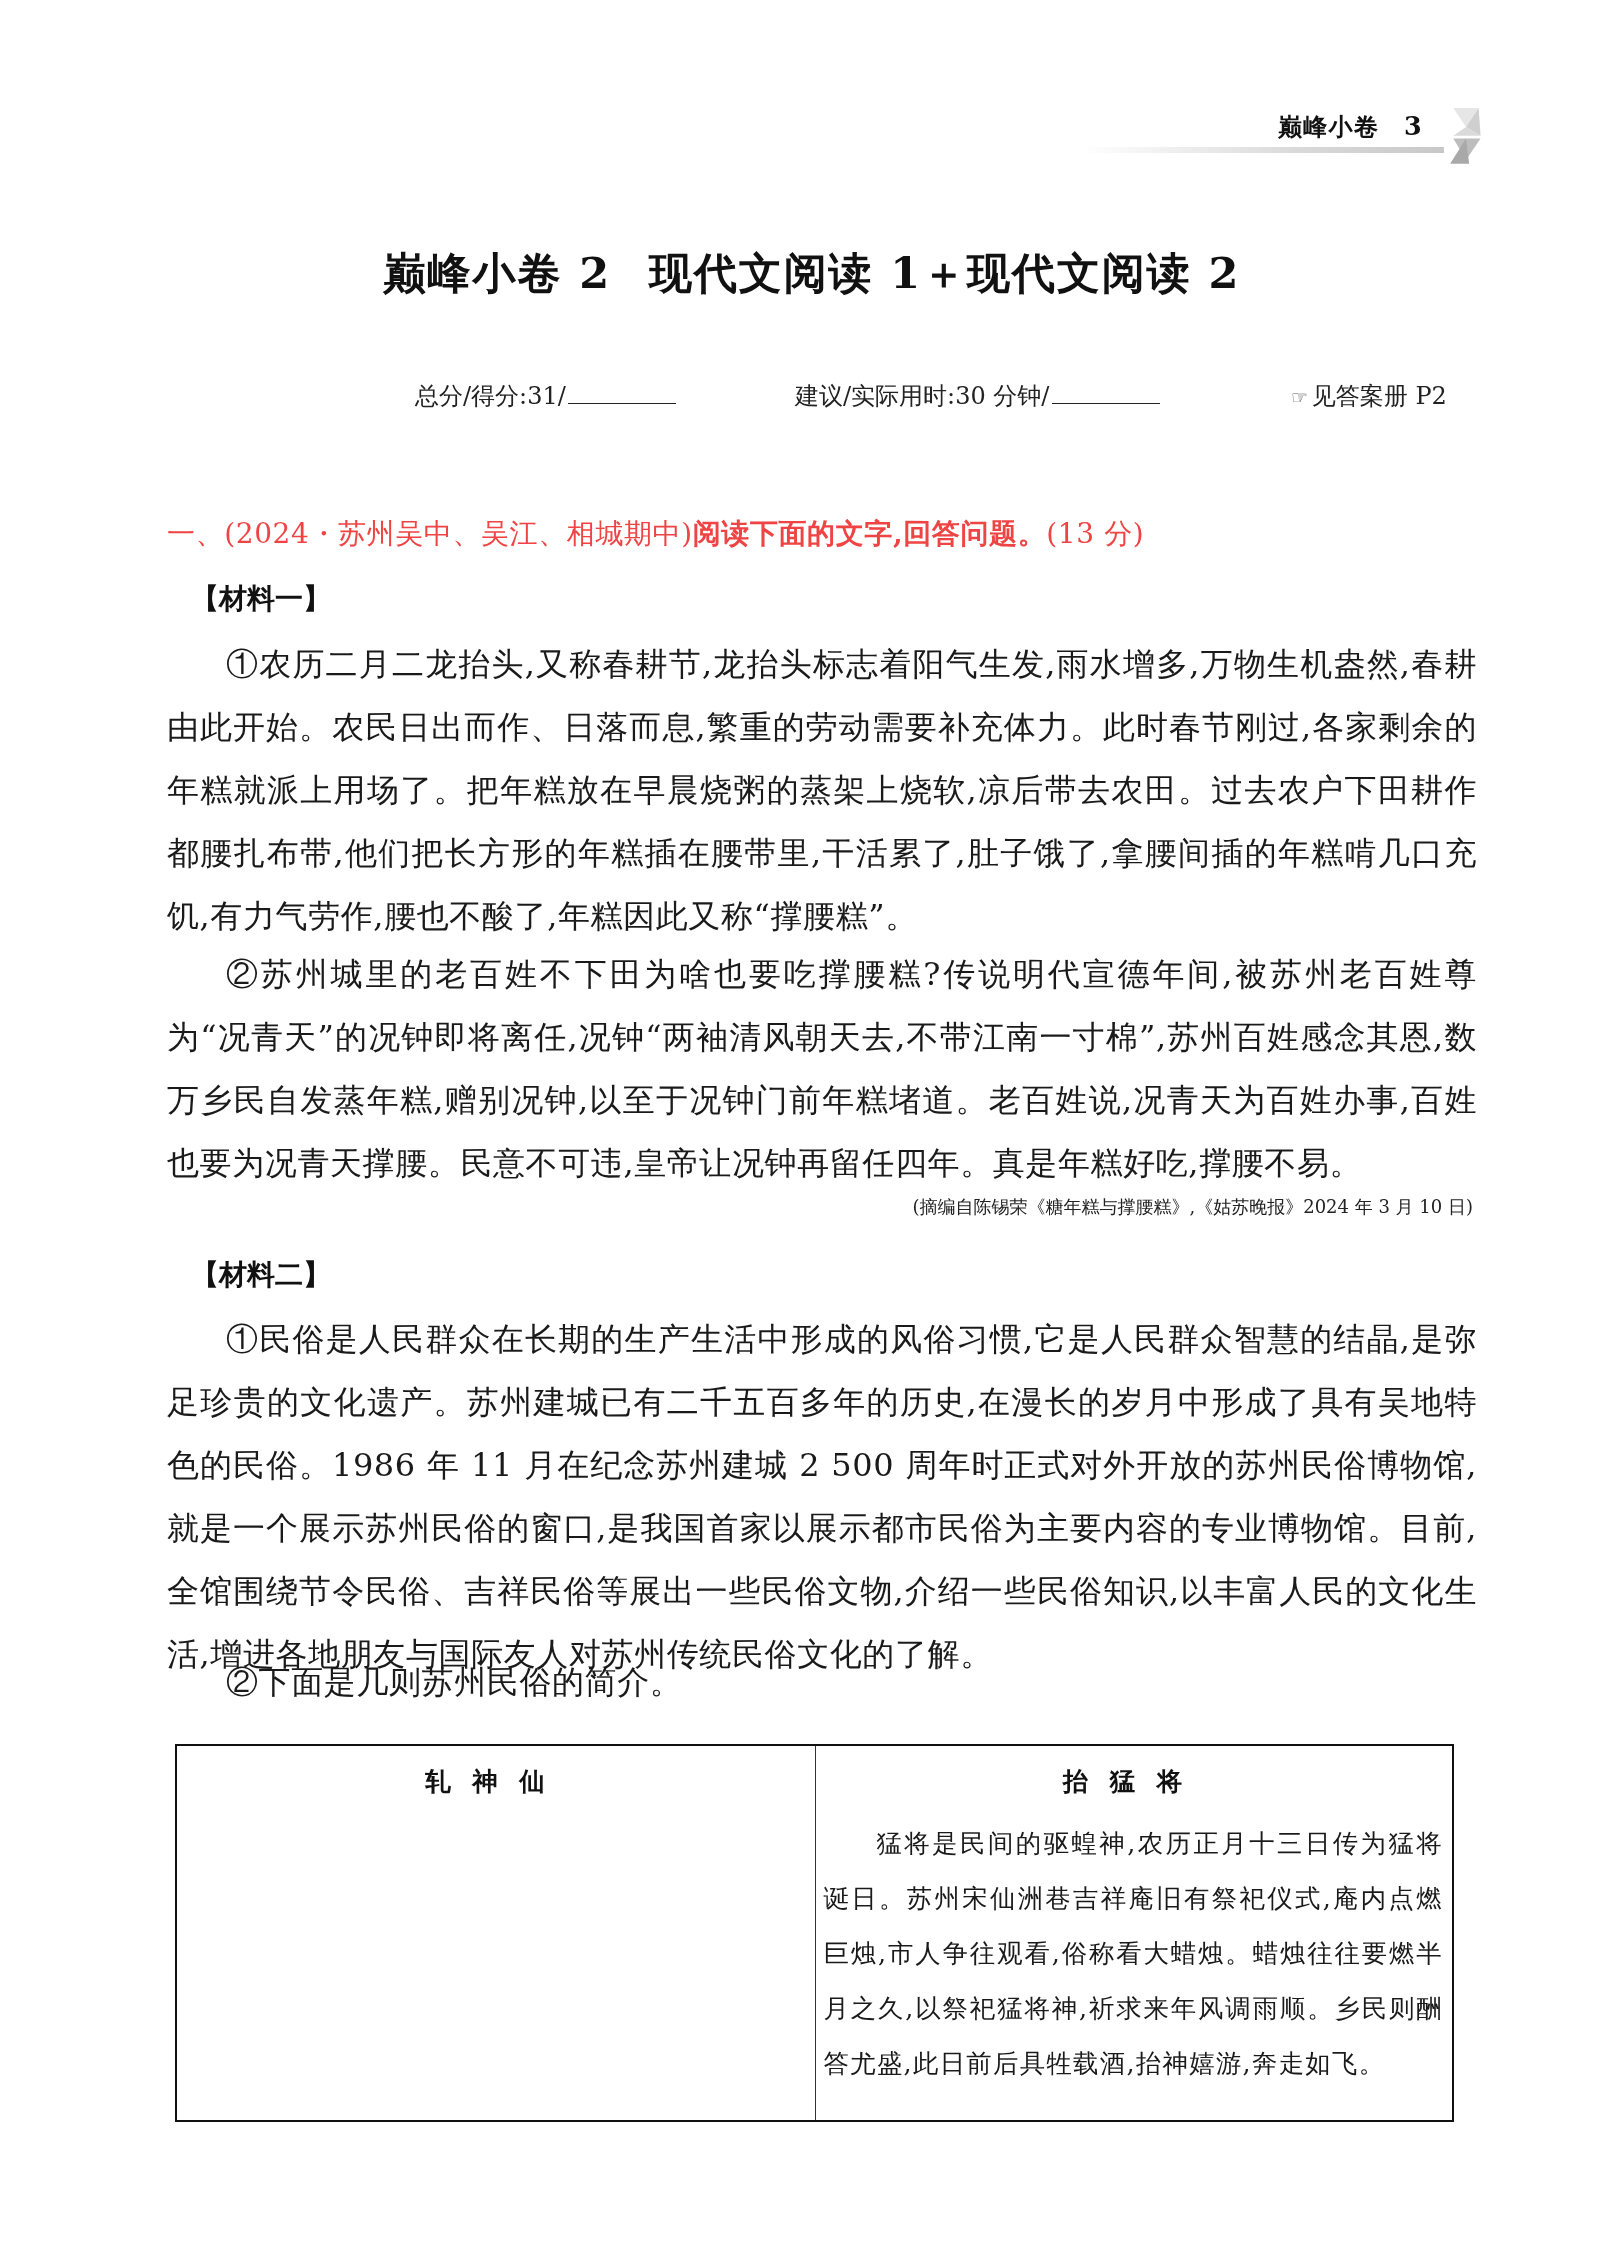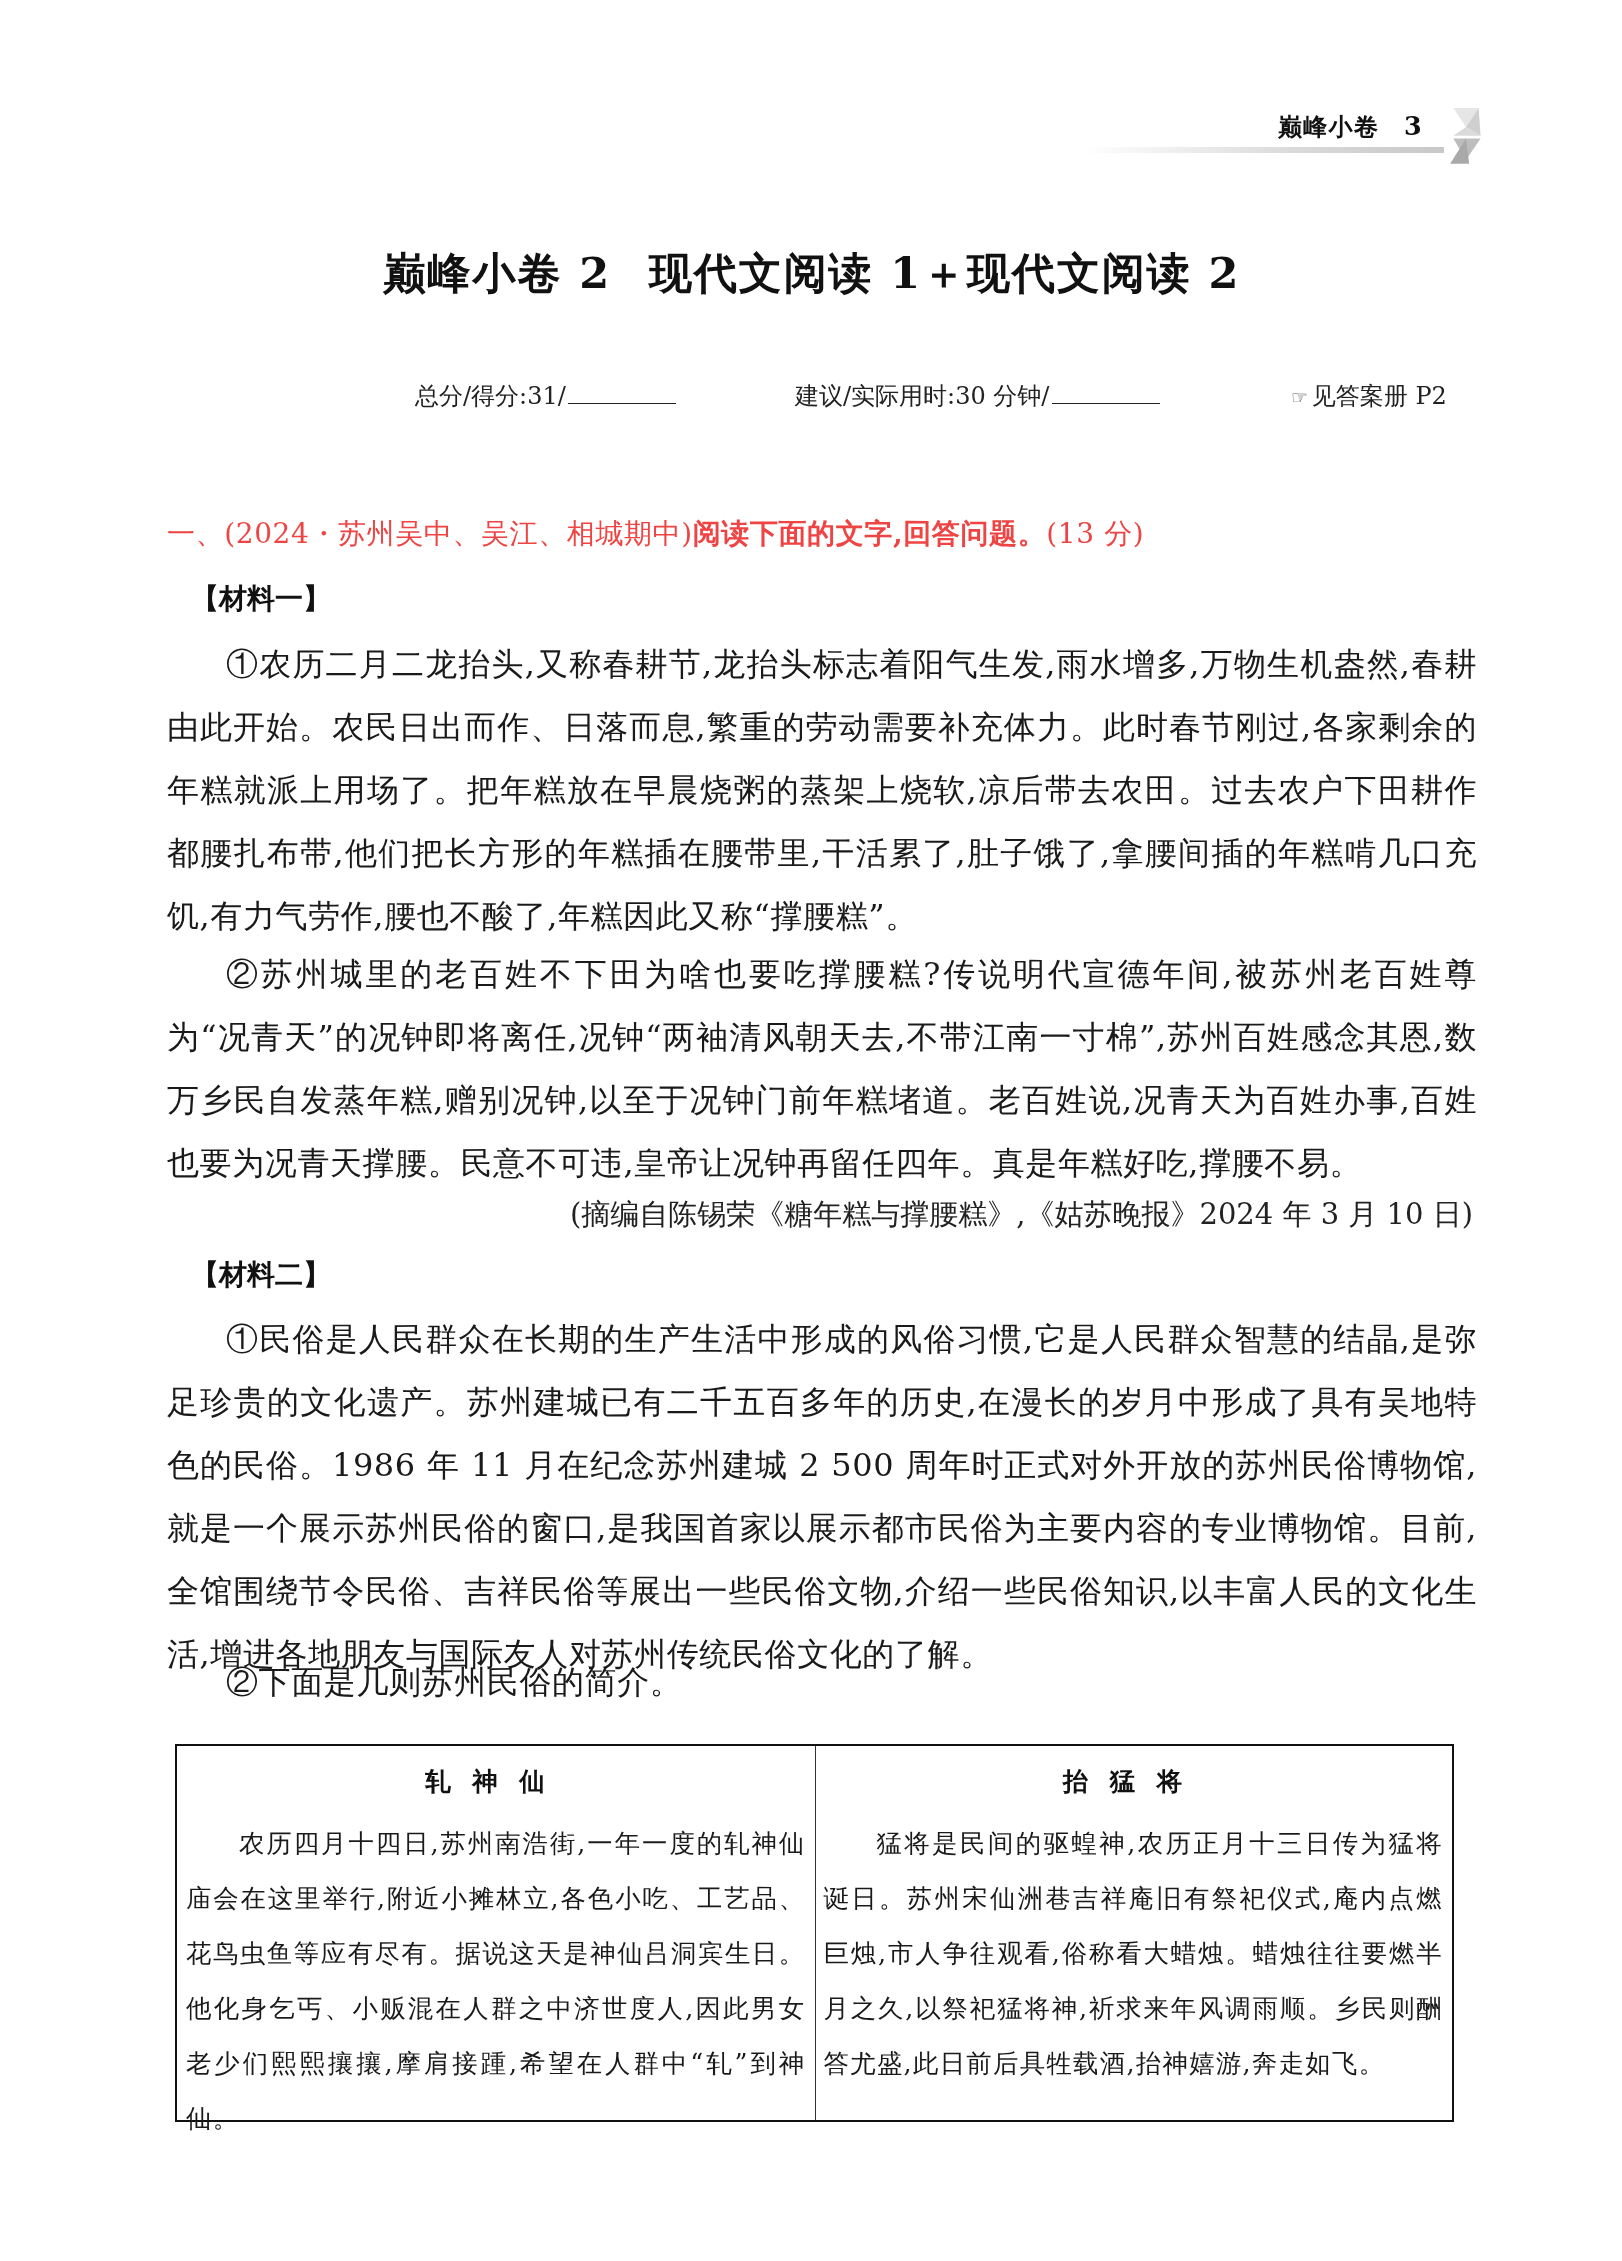--- a/index.html
+++ b/index.html
@@ -140,21 +140,21 @@
       text-align: justify;
       color: #1a1a1a;
       letter-spacing: 0.6px;
     }
 
     .source-line {
       position: absolute;
       right: 150px;
       top: 1195px;
       font-family: "DejaVu Serif", "Liberation Serif", serif;
-      font-size: 29px;
+      font-size: 18px;
       color: #222;
       white-space: nowrap;
     }
 
     
     .folk-table {
       position: absolute;
       left: 175px;
       top: 1744px;
       width: 1279px;
@@ -233,20 +233,19 @@
 <div class="para" style="top:943px;">②苏州城里的老百姓不下田为啥也要吃撑腰糕?传说明代宣德年间,被苏州老百姓尊为“况青天”的况钟即将离任,况钟“两袖清风朝天去,不带江南一寸棉”,苏州百姓感念其恩,数万乡民自发蒸年糕,赠别况钟,以至于况钟门前年糕堵道。老百姓说,况青天为百姓办事,百姓也要为况青天撑腰。民意不可违,皇帝让况钟再留任四年。真是年糕好吃,撑腰不易。</div>
 <div class="source-line">(摘编自陈锡荣《糖年糕与撑腰糕》,《姑苏晚报》2024 年 3 月 10 日)</div>
 
 <div class="section-heading" style="top:1256px;">【材料二】</div>
 <div class="para" style="top:1308px;">①民俗是人民群众在长期的生产生活中形成的风俗习惯,它是人民群众智慧的结晶,是弥足珍贵的文化遗产。苏州建城已有二千五百多年的历史,在漫长的岁月中形成了具有吴地特色的民俗。1986 年 11 月在纪念苏州建城 2 500 周年时正式对外开放的苏州民俗博物馆,就是一个展示苏州民俗的窗口,是我国首家以展示都市民俗为主要内容的专业博物馆。目前,全馆围绕节令民俗、吉祥民俗等展出一些民俗文物,介绍一些民俗知识,以丰富人民的文化生活,增进各地朋友与国际友人对苏州传统民俗文化的了解。</div>
 <div class="para" style="top:1651px;">②下面是几则苏州民俗的简介。</div>
 
 <div class="folk-table">
   <div class="folk-cell">
     <div class="folk-title">轧神仙</div>
-    <div class="folk-text">农历四月十四日,苏州南浩街,一年一度的轧神仙庙会在这里举行,附近小摊林立,各色小吃、工艺品、花鸟虫鱼等应有尽有。据说这天是神仙吕洞宾生日。他化身乞丐、小贩混在人群之中济世度人,因此男女老少们熙熙攘攘,摩肩接踵,希望在人群中“轧”到神仙。</div>
   </div>
   <div class="folk-cell">
     <div class="folk-title">抬猛将</div>
     <div class="folk-text">猛将是民间的驱蝗神,农历正月十三日传为猛将诞日。苏州宋仙洲巷吉祥庵旧有祭祀仪式,庵内点燃巨烛,市人争往观看,俗称看大蜡烛。蜡烛往往要燃半月之久,以祭祀猛将神,祈求来年风调雨顺。乡民则酬答尤盛,此日前后具牲载酒,抬神嬉游,奔走如飞。</div>
   </div>
 </div>
 
 
 </body></html>

